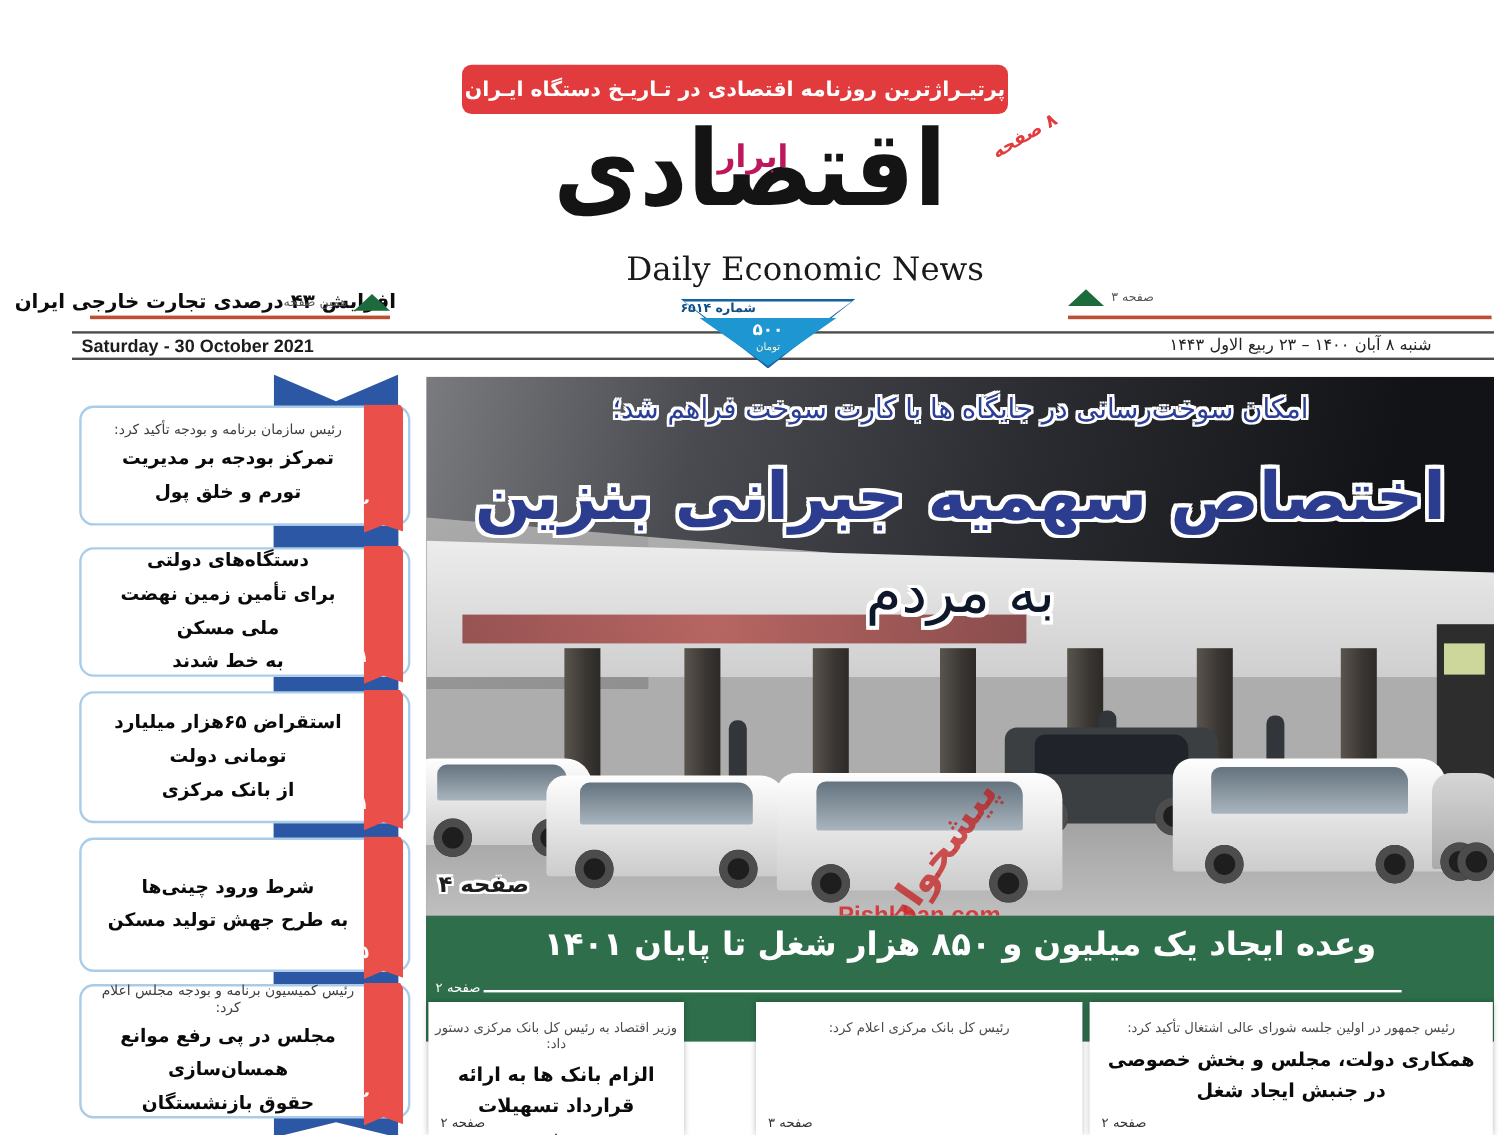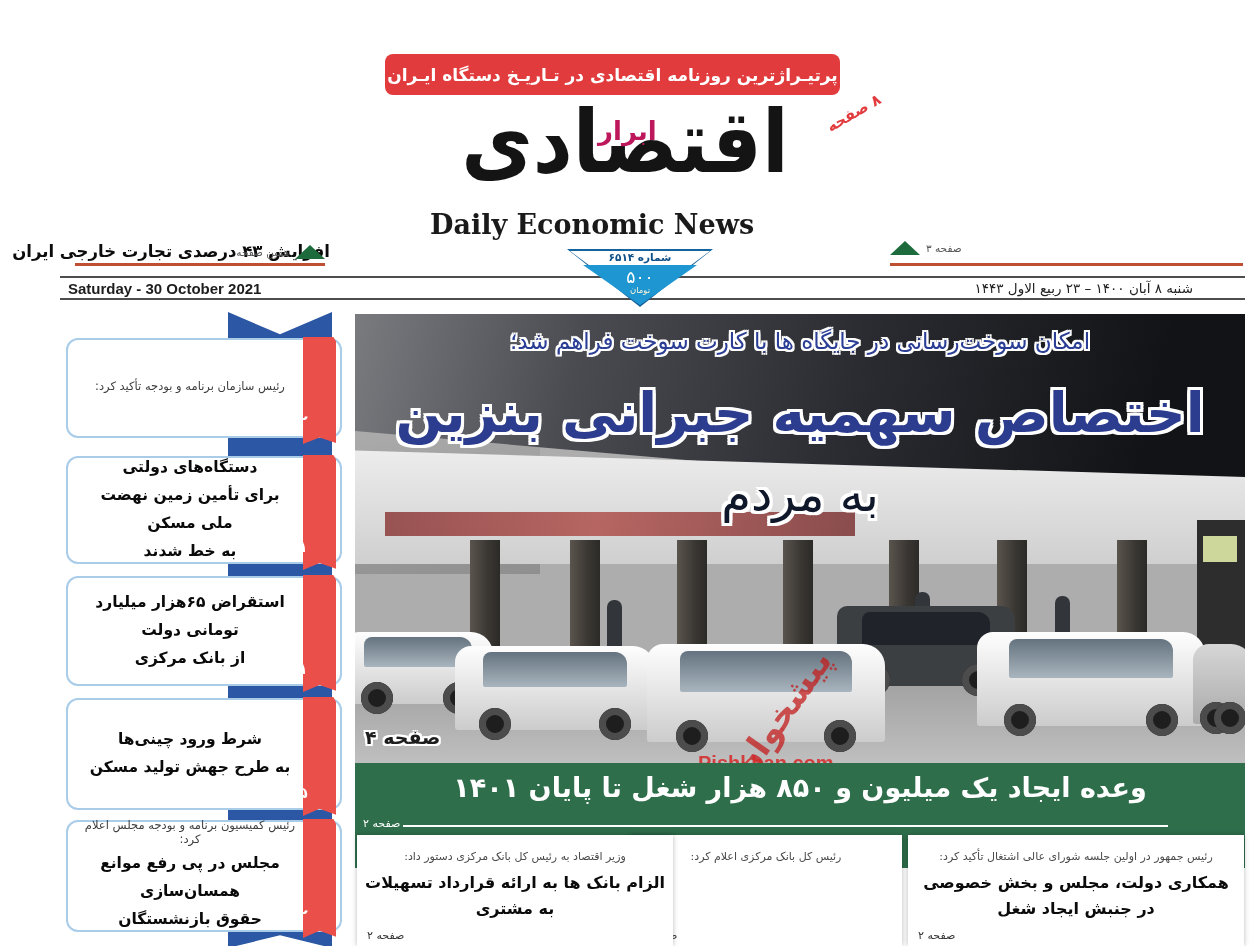--- a/index.html
+++ b/index.html
@@ -10,29 +10,29 @@
   .abs{position:absolute;}
 
   
   .slogan{
     left:385px;top:54px;width:455px;height:41px;background:#e23b3d;border-radius:8px;
     color:#fff;font-weight:bold;font-size:17px;display:flex;align-items:center;justify-content:center;
   }
   .pages-badge{left:824px;top:104px;color:#e23b3d;font-size:15px;font-weight:bold;transform:rotate(-30deg);}
   .logo-fa{left:430px;top:98px;width:390px;text-align:center;font-size:78px;font-weight:bold;line-height:1.15;color:#141414;transform:scaleY(1.12);}
   .logo-small{left:598px;top:116px;font-size:26px;font-weight:bold;color:#be185d;}
-  .logo-en{left:430px;top:209px;width:390px;text-align:left;font-family:"DejaVu Serif",serif;font-weight:bold;font-size:27px;color:#1a1a1a;}
+  .logo-en{left:430px;top:209px;width:390px;text-align:right;font-family:"DejaVu Serif",serif;font-weight:normal;font-size:27px;color:#1a1a1a;}
 
   
   .tri-wrap{left:567px;top:249px;width:146px;height:58px;z-index:6;}
   .tri-border{position:absolute;inset:0;background:#15639e;clip-path:polygon(0 0,100% 0,50% 100%);}
   .tri-white{position:absolute;left:3px;right:3px;top:2px;bottom:4px;background:#ffffff;clip-path:polygon(0 0,100% 0,50% 100%);}
   .tri-blue{position:absolute;left:16px;right:16px;top:16px;bottom:2px;background:#1e96d2;clip-path:polygon(0 0,100% 0,50% 100%);}
-  .tri-issue{position:absolute;top:2px;width:100%;text-align:center;font-size:10.5px;font-weight:bold;color:#0d4f86;}
-  .tri-price{position:absolute;top:18px;width:100%;text-align:center;font-size:17px;font-weight:normal;color:#fff;}
+  .tri-issue{position:absolute;top:2px;width:100%;text-align:left;font-size:10.5px;font-weight:bold;color:#0d4f86;}
+  .tri-price{position:absolute;top:18px;width:100%;text-align:center;font-size:14px;font-weight:bold;color:#fff;}
   .tri-unit{position:absolute;top:36px;width:100%;text-align:center;font-size:8.5px;color:#fdf6d8;}
 
   
   .teaser-title{font-weight:bold;font-size:16.5px;color:#0c0c0c;text-align:center;white-space:nowrap;margin-top:28px;}
   .t-left-title{left:75px;top:214px;width:255px;}
   .t-right-title{left:888px;top:210px;width:357px;}
   .teaser-meta{display:flex;align-items:center;gap:6px;}
   .t-left-meta{left:75px;top:245px;width:250px;justify-content:flex-start;}
   .t-right-meta{left:890px;top:241px;width:250px;justify-content:flex-end;}
   .ptr-tri{width:0;height:0;border-left:15px solid transparent;border-right:15px solid transparent;border-bottom:14px solid #1d6b3c;}
@@ -118,21 +118,21 @@
   .jobs{left:355px;top:762px;width:890px;height:106px;background:#2e6e4b;z-index:1;}
   .jobs-title{position:absolute;top:10px;width:100%;text-align:center;font-size:27px;font-weight:bold;color:#ffffff;}
   .jobs-page{position:absolute;left:8px;top:55px;font-size:11px;color:#ffffff;}
   .jobs-line{position:absolute;left:48px;top:63px;width:765px;height:2px;background:#ffffff;}
 
   
   .bbox{top:835px;height:111px;background:#ffffff;box-shadow:0 0 5px rgba(0,0,0,.28);box-sizing:border-box;
         text-align:center;padding-top:15px;z-index:3;}
   .bb-1{left:908px;width:336px;}
   .bb-2{left:630px;width:272px;}
-  .bb-3{left:357px;width:316px;}
+  .bb-3{left:357px;width:213px;}
   .bb-kicker{font-size:11px;color:#4a4a4a;margin-bottom:7px;}
   .bb-title{font-size:16px;font-weight:bold;color:#0b0b0b;line-height:1.65;white-space:pre-line;}
   .bb-page{position:absolute;left:10px;bottom:4px;font-size:11px;color:#333;}
 </style>
 </head>
 <body>
 
 <div class="page">
 
   <div class="abs slogan">پرتیـراژترین روزنامه اقتصادی در تـاریـخ دستگاه ایـران</div>
@@ -173,20 +173,21 @@
   <div class="abs ribbon rb-2"></div>
   <div class="abs ribbon rb-3"></div>
   <div class="abs ribbon rb-4"></div>
   <div class="abs ribbon rb-bottom"></div>
 
   <div class="abs side-card sc-1">
     <div class="num-tab">
         <span>۲</span>
       </div>
     <div class="side-kicker">رئیس سازمان برنامه و بودجه تأکید کرد:</div>
+    <div class="side-title">تمرکز بودجه بر مدیریت تورم و خلق پول</div>
   </div>
   <div class="abs side-card sc-2">
     <div class="num-tab">
         <span>۱</span>
       </div>
 
     <div class="side-title">دستگاه‌های دولتی
 برای تأمین زمین نهضت ملی مسکن
 به خط شدند</div>
   </div>

